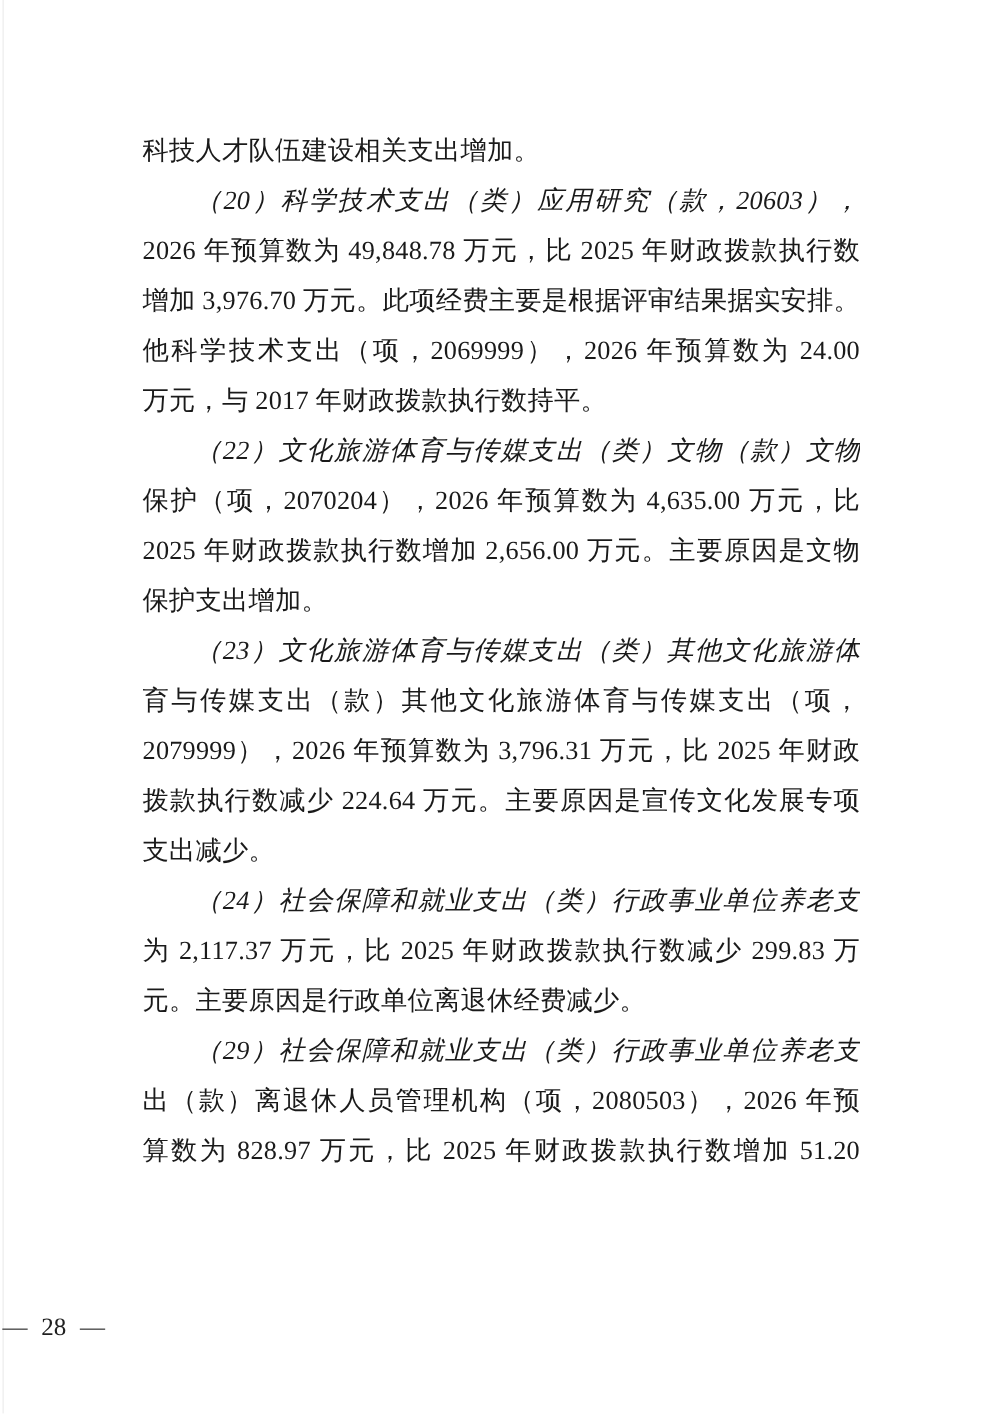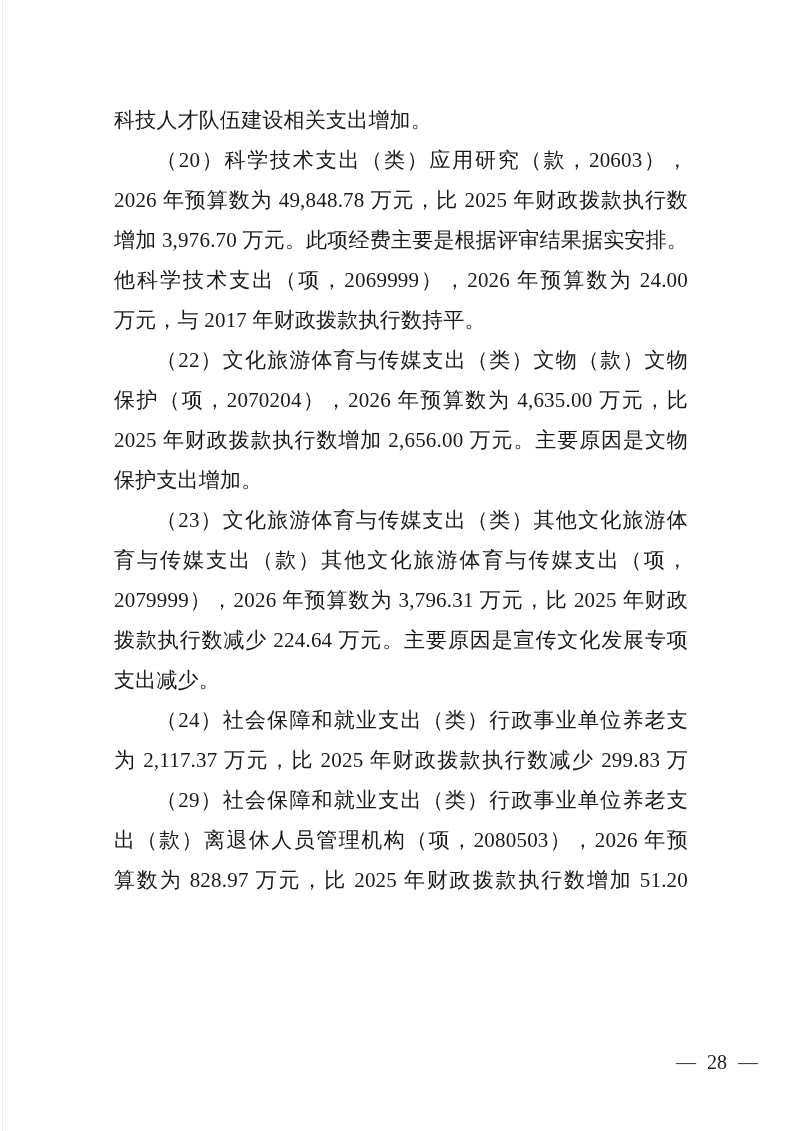--- a/index.html
+++ b/index.html
@@ -39,32 +39,33 @@
     height: 40px;
     line-height: 40px;
     text-align: justify;
     text-align-last: justify;
     text-justify: inter-character;
     overflow: hidden;
     letter-spacing: 0.2px;
   }
   .line.ind {
     text-indent: 42px;
+    font-style: italic;
   }
   .line.endl {
     text-align-last: left;
   }
   .page-footer {
     position: absolute;
     top: 1042px;
     left: 0;
     width: 100%;
     height: 40px;
     line-height: 40px;
-    text-align: right;
+    text-align: left;
     font-size: 20px;
     color: #1f1f1f;
   }
   .page-footer .dash {
     display: inline-block;
     margin: 0 2px;
     color: #3a3a3a;
   }
   .page-footer .num {
     display: inline-block;
@@ -105,20 +106,21 @@
       <div class="line ind">（23）文化旅游体育与传媒支出（类）其他文化旅游体</div>
       <div class="line">育与传媒支出（款）其他文化旅游体育与传媒支出（项，</div>
       <div class="line">2079999），2026 年预算数为 3,796.31 万元，比 2025 年财政</div>
       <div class="line">拨款执行数减少 224.64 万元。主要原因是宣传文化发展专项</div>
       <div class="line endl">支出减少。</div>
     </div>
 
     <div class="para">
       <div class="line ind">（24）社会保障和就业支出（类）行政事业单位养老支</div>
       <div class="line">为 2,117.37 万元，比 2025 年财政拨款执行数减少 299.83 万</div>
+      <div class="line endl">元。主要原因是行政单位离退休经费减少。</div>
     </div>
 
     <div class="para">
       <div class="line ind">（29）社会保障和就业支出（类）行政事业单位养老支</div>
       <div class="line">出（款）离退休人员管理机构（项，2080503），2026 年预</div>
       <div class="line">算数为 828.97 万元，比 2025 年财政拨款执行数增加 51.20</div>
     </div>
 
   </div>
 

